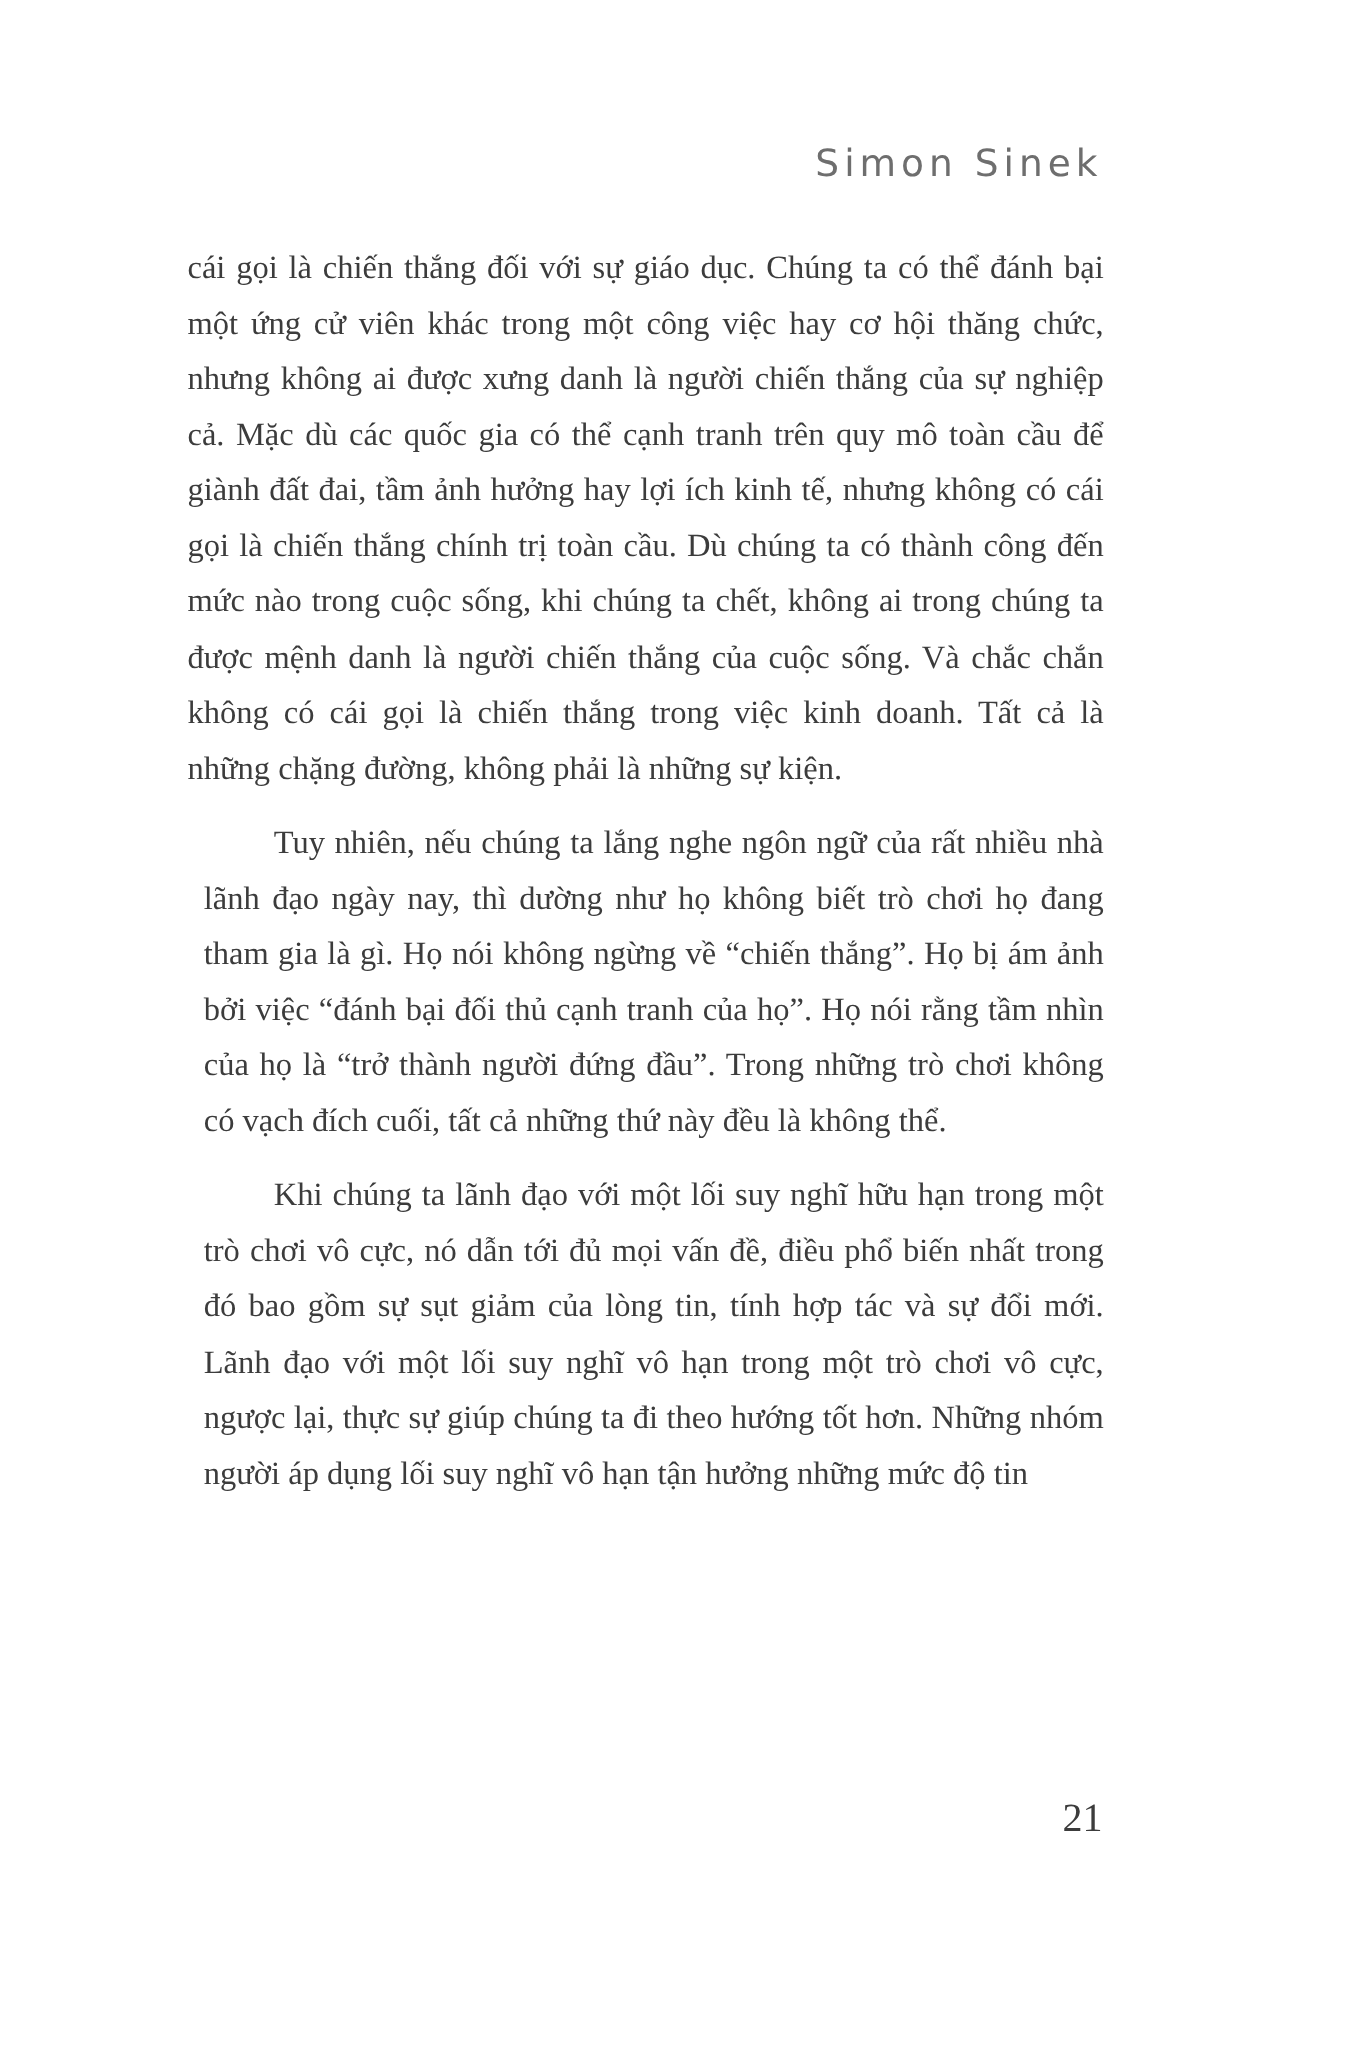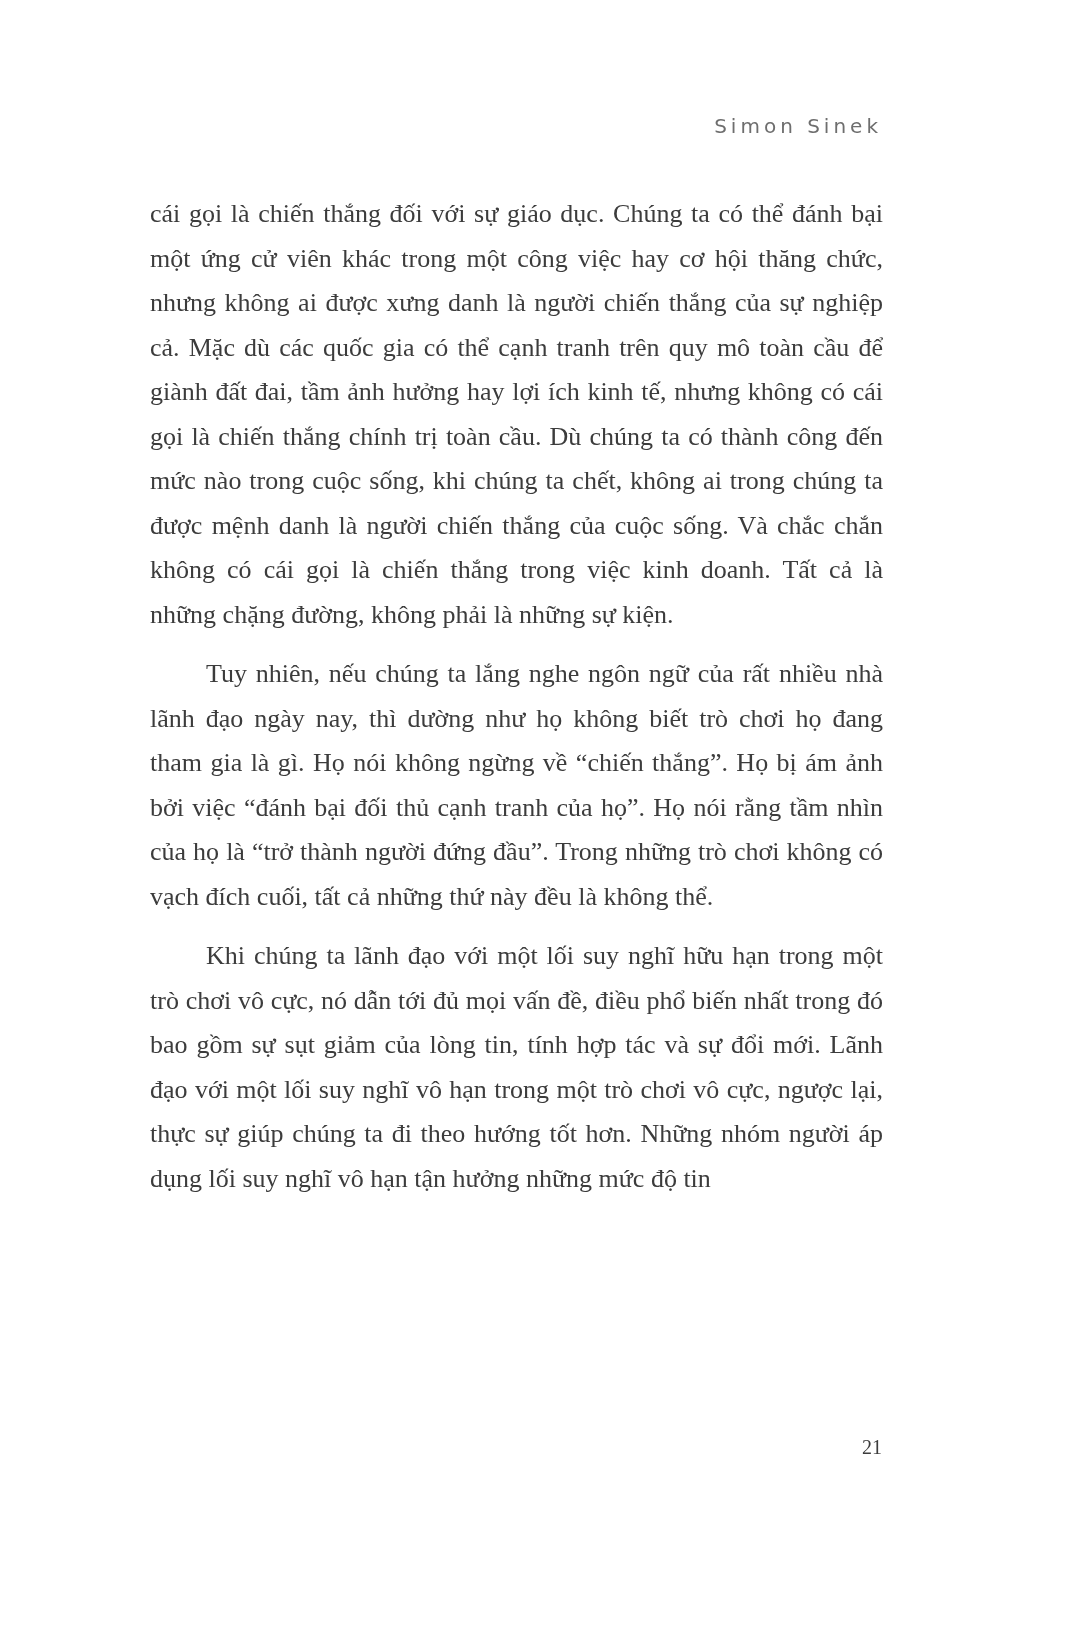--- a/index.html
+++ b/index.html
@@ -19,49 +19,50 @@
     background: #ffffff;
   }
   .running-header {
     position: absolute;
     top: 114px;
     left: 150px;
     right: 197px;
     text-align: right;
     font-family: "DejaVu Sans", sans-serif;
     font-weight: 400;
-    font-size: 20px;
+    font-size: 30px;
     letter-spacing: 4px;
     color: #6e6e6e;
   }
   .body-text {
     position: absolute;
     top: 192px;
     left: 150px;
     width: 733px;
     font-family: "Liberation Serif", "DejaVu Serif", serif;
     font-size: 26px;
     line-height: 44.5px;
     color: #3c3c3c;
     text-align: justify;
   }
   .body-text p {
     margin: 0 0 15px 0;
   }
   .body-text p.indent {
     text-indent: 56px;
+    margin-left: 13px;
   }
   .page-number {
     position: absolute;
     top: 1436px;
     left: 150px;
     right: 197px;
     text-align: right;
     font-family: "Liberation Serif", "DejaVu Serif", serif;
-    font-size: 20px;
+    font-size: 32px;
     color: #3c3c3c;
   }
 </style>
 </head>
 <body>
 
 <div class="book-page">
 
   <div class="running-header">Simon Sinek</div>
 

